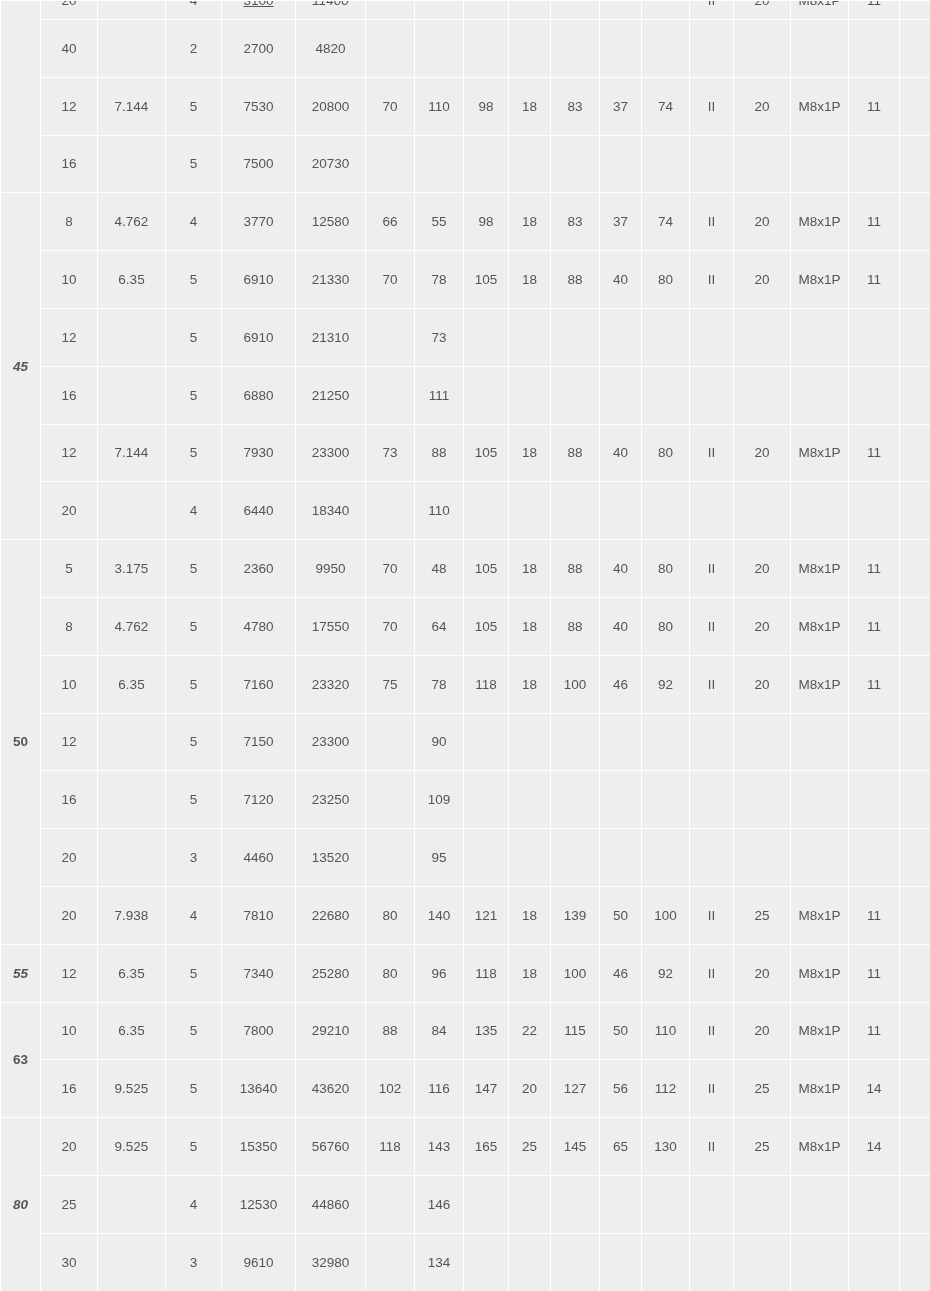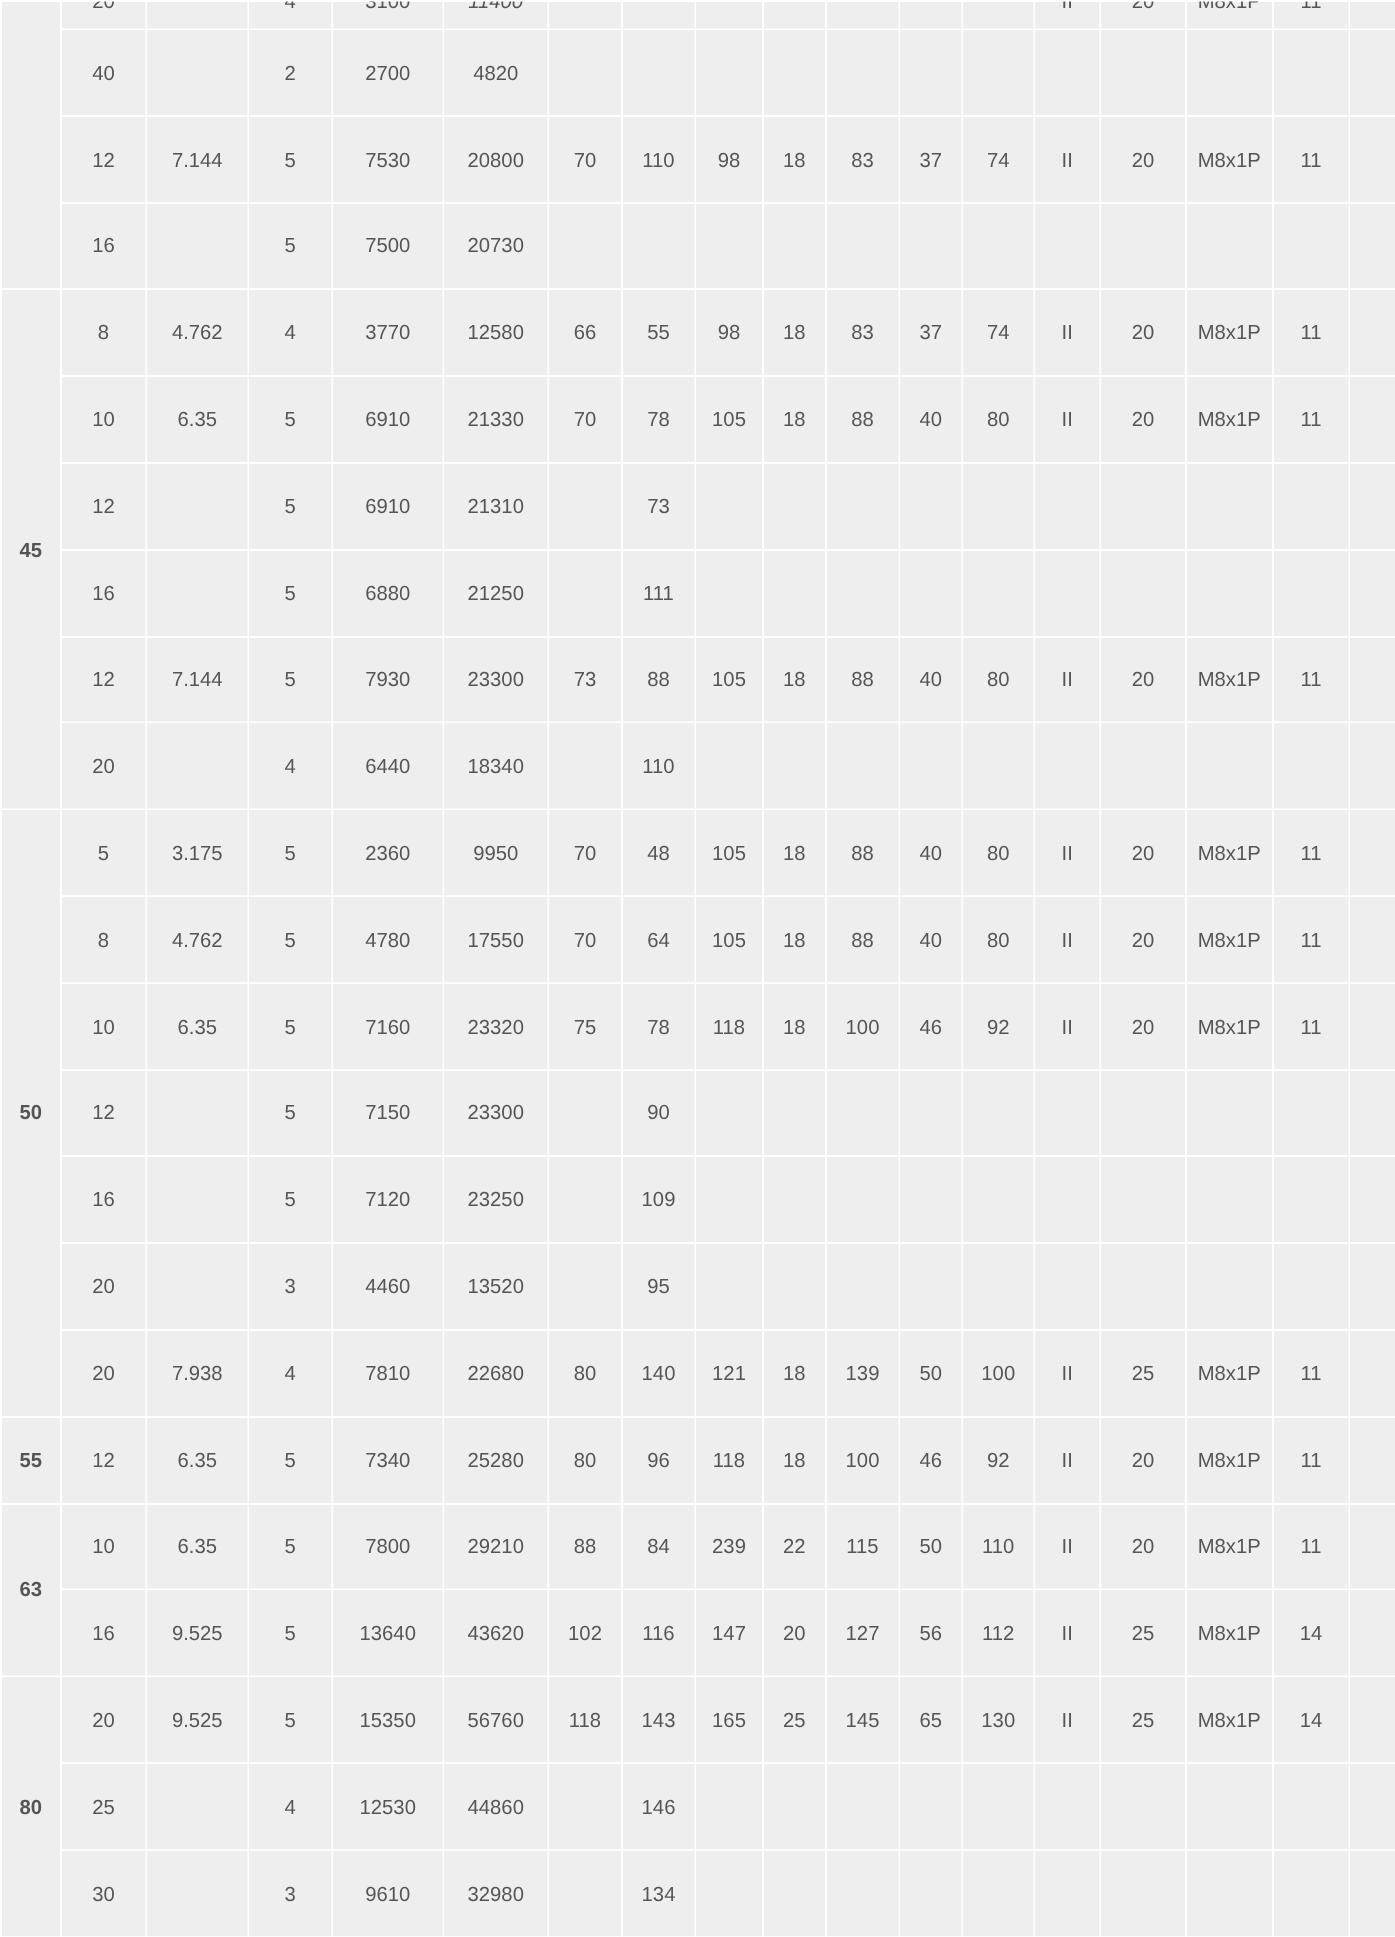--- a/index.html
+++ b/index.html
@@ -41,20 +41,21 @@
     text-align: center;
     vertical-align: middle;
   }
   td.group-orange {
     background: #f4721b;
     color: #c9551a;
   }
   td.group-dark {
     background: #3b3b3b;
     color: #5d5d5d;
+    font-style: italic;
   }
   
   col.c-group { width: 40px; }
   col.c-a { width: 57px; }
   col.c-b { width: 68px; }
   col.c-c { width: 56px; }
   col.c-d { width: 74px; }
   col.c-e { width: 70px; }
   col.c-f { width: 49px; }
   col.c-g { width: 49px; }
@@ -92,21 +93,21 @@
     <col class="c-o">
     <col class="c-p">
     <col class="c-q">
   </colgroup>
   <tbody>
       <tr class="clip-row-first">
         <td class="group-cell group-orange" rowspan="4"></td>
         <td style="height: 18px; line-height: 0px; vertical-align: top;">20</td>
         <td style="height: 18px; line-height: 0px; vertical-align: top;"></td>
         <td style="height: 18px; line-height: 0px; vertical-align: top;">4</td>
-        <td style="height: 18px; line-height: 0px; vertical-align: top;">3100</td>
+        <td style="height: 18px; line-height: 0px; vertical-align: top; text-decoration: underline;">3100</td>
         <td style="height: 18px; line-height: 0px; vertical-align: top; font-style: italic;">11400</td>
         <td style="height: 18px; line-height: 0px; vertical-align: top;"></td>
         <td style="height: 18px; line-height: 0px; vertical-align: top;"></td>
         <td style="height: 18px; line-height: 0px; vertical-align: top;"></td>
         <td style="height: 18px; line-height: 0px; vertical-align: top;"></td>
         <td style="height: 18px; line-height: 0px; vertical-align: top;"></td>
         <td style="height: 18px; line-height: 0px; vertical-align: top;"></td>
         <td style="height: 18px; line-height: 0px; vertical-align: top;"></td>
         <td style="height: 18px; line-height: 0px; vertical-align: top;">II</td>
         <td style="height: 18px; line-height: 0px; vertical-align: top;">20</td>
@@ -460,21 +461,21 @@
       </tr>
       <tr>
         <td class="group-cell group-orange" rowspan="2">63</td>
         <td>10</td>
         <td>6.35</td>
         <td>5</td>
         <td>7800</td>
         <td>29210</td>
         <td>88</td>
         <td>84</td>
-        <td>239</td>
+        <td>135</td>
         <td>22</td>
         <td>115</td>
         <td>50</td>
         <td>110</td>
         <td>II</td>
         <td>20</td>
         <td>M8x1P</td>
         <td>11</td>
         <td></td>
         <td>141</td>

